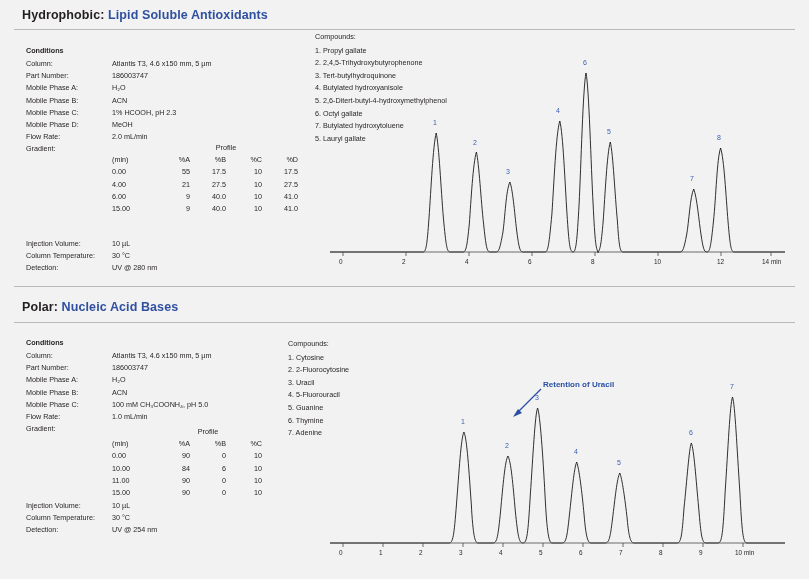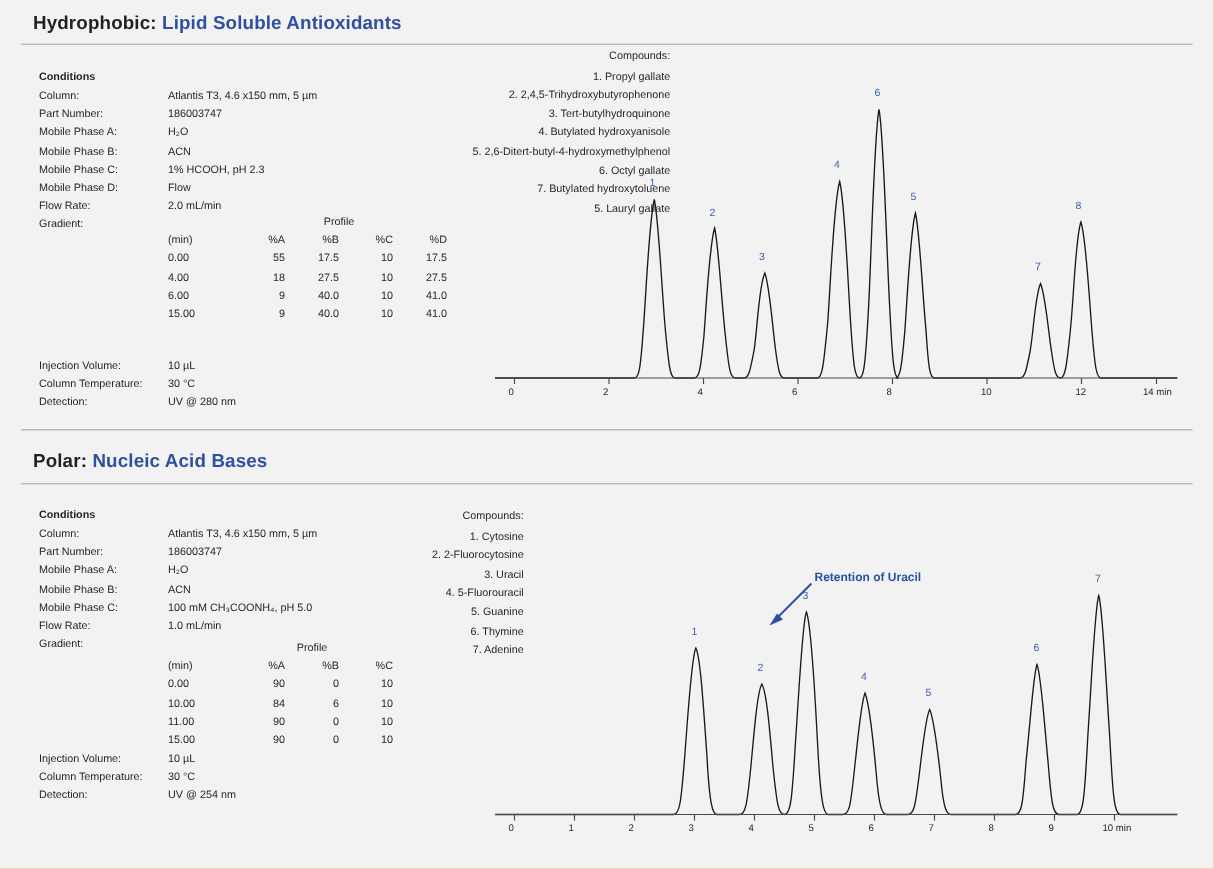--- a/index.html
+++ b/index.html
@@ -15,21 +15,21 @@
   table.cond{position:absolute;border-collapse:collapse;font-size:7.2px;color:#231f20;}
   table.cond td{padding:0 0 3.2px 0;vertical-align:top;white-space:nowrap;}
   td.k{width:86px;}
   td.v{}
   .grad{position:absolute;font-size:7.2px;color:#231f20;}
   .grad table{border-collapse:collapse;font-size:7.2px;}
   .grad td{padding:0 0 3.2px 0;text-align:right;}
   .grad td.first{text-align:left;width:42px;}
   .grad td.col{width:36px;}
   .grad .profhdr{text-align:center;}
-  .compounds{position:absolute;font-size:7.2px;color:#231f20;line-height:12.6px;text-align:right;}
+  .compounds{position:absolute;font-size:7.2px;color:#231f20;line-height:12.6px;}
   .compounds .hd{font-weight:normal;margin-bottom:1px;}
   .chart{position:absolute;}
   .axisnum{position:absolute;font-size:6.4px;color:#231f20;}
   .peaklbl{position:absolute;font-size:7px;color:#3a5fb0;}
   .annot{position:absolute;font-size:8px;color:#2a4fa5;font-weight:bold;}
   svg{display:block;}
 </style>
 </head>
 <body>
 
@@ -62,21 +62,21 @@
       <tr>
             <td class="k">Mobile Phase B:</td>
             <td class="v">ACN</td>
           </tr>
       <tr>
             <td class="k">Mobile Phase C:</td>
             <td class="v">1% HCOOH, pH 2.3</td>
           </tr>
       <tr>
             <td class="k">Mobile Phase D:</td>
-            <td class="v">Flow</td>
+            <td class="v">MeOH</td>
           </tr>
       <tr>
             <td class="k">Flow Rate:</td>
             <td class="v">2.0 mL/min</td>
           </tr>
       <tr>
             <td class="k">Gradient:</td>
             <td class="v"></td>
           </tr>
     </tbody>
@@ -98,21 +98,21 @@
         </tr>
         <tr>
           <td class="first">0.00</td>
           <td class="col">55</td>
           <td class="col">17.5</td>
           <td class="col">10</td>
           <td class="col">17.5</td>
         </tr>
         <tr>
           <td class="first">4.00</td>
-          <td class="col">18</td>
+          <td class="col">21</td>
           <td class="col">27.5</td>
           <td class="col">10</td>
           <td class="col">27.5</td>
         </tr>
         <tr>
           <td class="first">6.00</td>
           <td class="col">9</td>
           <td class="col">40.0</td>
           <td class="col">10</td>
           <td class="col">41.0</td>

